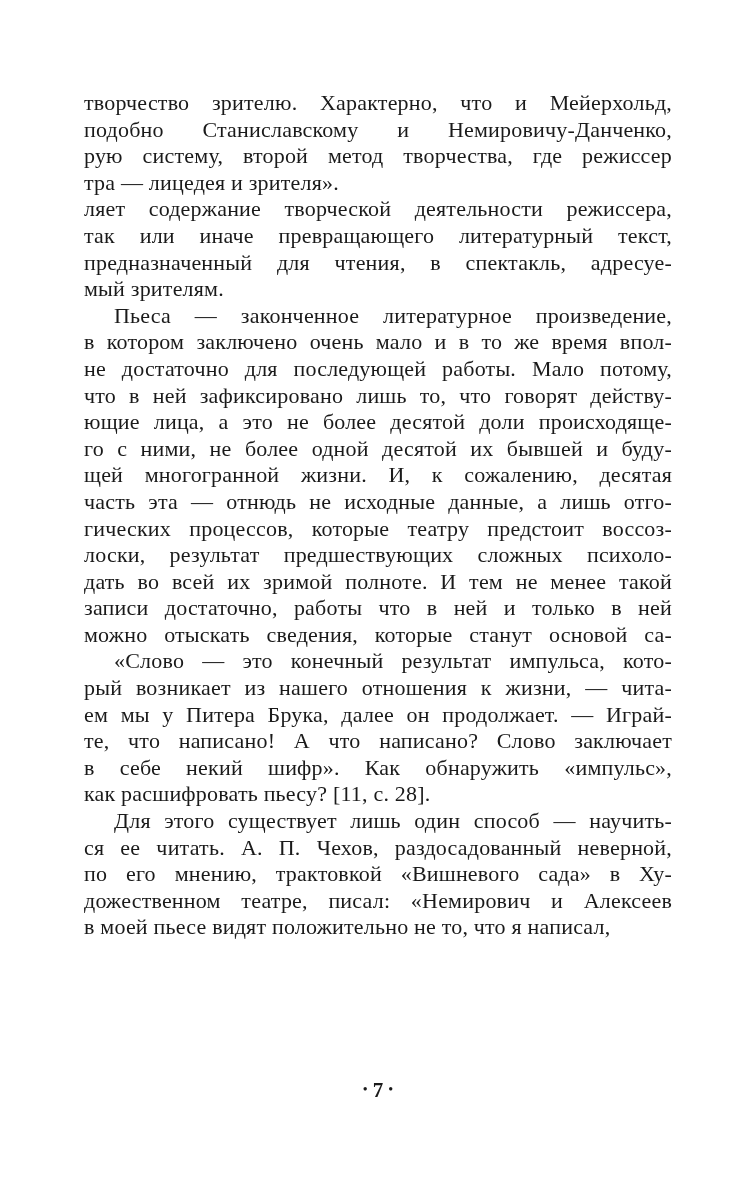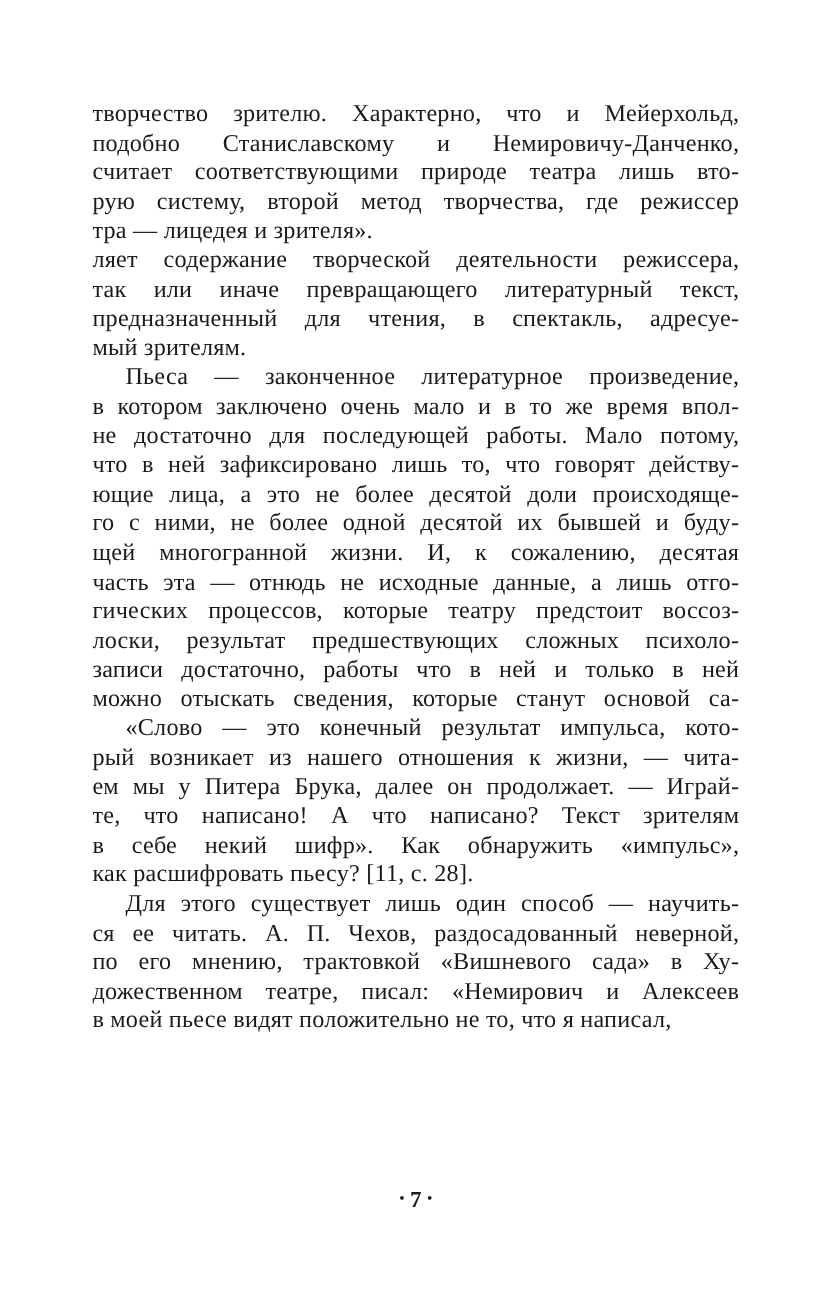--- a/index.html
+++ b/index.html
@@ -64,49 +64,49 @@
   }
 </style>
 </head>
 <body>
 
 <div class="page">
   <div class="text-block">
       <div class="paragraph">
         <div class="line">творчество зрителю. Характерно, что и Мейерхольд,</div>
         <div class="line">подобно Станиславскому и Немировичу-Данченко,</div>
-        <div class="line">считает соответствующими природе театра лишь вто-</div>
         <div class="line">рую систему, второй метод творчества, где режиссер</div>
         <div class="line para-end">тра — лицедея и зрителя».</div>
       </div>
       <div class="paragraph">
         <div class="line">ляет содержание творческой деятельности режиссера,</div>
         <div class="line">так или иначе превращающего литературный текст,</div>
         <div class="line">предназначенный для чтения, в спектакль, адресуе-</div>
         <div class="line para-end">мый зрителям.</div>
       </div>
       <div class="paragraph">
         <div class="line indent">Пьеса — законченное литературное произведение,</div>
         <div class="line">в котором заключено очень мало и в то же время впол-</div>
         <div class="line">не достаточно для последующей работы. Мало потому,</div>
         <div class="line">что в ней зафиксировано лишь то, что говорят действу-</div>
         <div class="line">ющие лица, а это не более десятой доли происходяще-</div>
         <div class="line">го с ними, не более одной десятой их бывшей и буду-</div>
         <div class="line">щей многогранной жизни. И, к сожалению, десятая</div>
         <div class="line">часть эта — отнюдь не исходные данные, а лишь отго-</div>
         <div class="line">гических процессов, которые театру предстоит воссоз-</div>
         <div class="line">лоски, результат предшествующих сложных психоло-</div>
+        <div class="line">дать во всей их зримой полноте. И тем не менее такой</div>
         <div class="line">записи достаточно, работы что в ней и только в ней</div>
         <div class="line">можно отыскать сведения, которые станут основой са-</div>
       </div>
       <div class="paragraph">
         <div class="line indent">«Слово — это конечный результат импульса, кото-</div>
         <div class="line">рый возникает из нашего отношения к жизни, — чита-</div>
         <div class="line">ем мы у Питера Брука, далее он продолжает. — Играй-</div>
-        <div class="line">те, что написано! А что написано? Текст зрителям</div>
+        <div class="line">те, что написано! А что написано? Слово заключает</div>
         <div class="line">в себе некий шифр». Как обнаружить «импульс»,</div>
         <div class="line para-end">как расшифровать пьесу? [11, с. 28].</div>
       </div>
       <div class="paragraph">
         <div class="line indent">Для этого существует лишь один способ — научить-</div>
         <div class="line">ся ее читать. А. П. Чехов, раздосадованный неверной,</div>
         <div class="line">по его мнению, трактовкой «Вишневого сада» в Ху-</div>
         <div class="line">дожественном театре, писал: «Немирович и Алексеев</div>
         <div class="line para-end">в моей пьесе видят положительно не то, что я написал,</div>
       </div>

